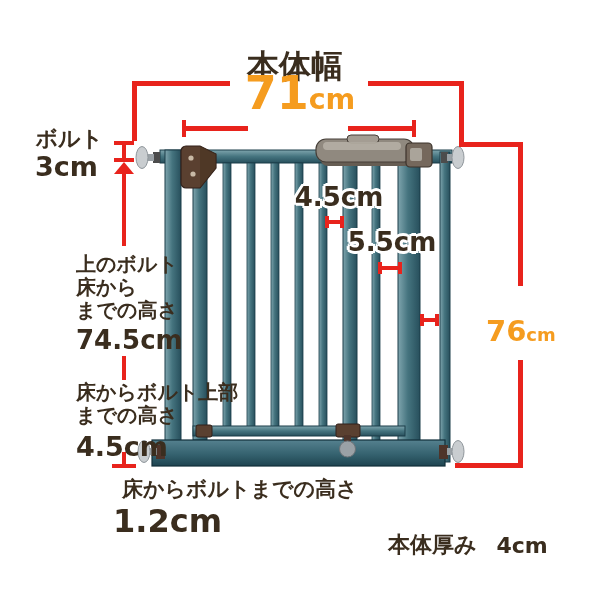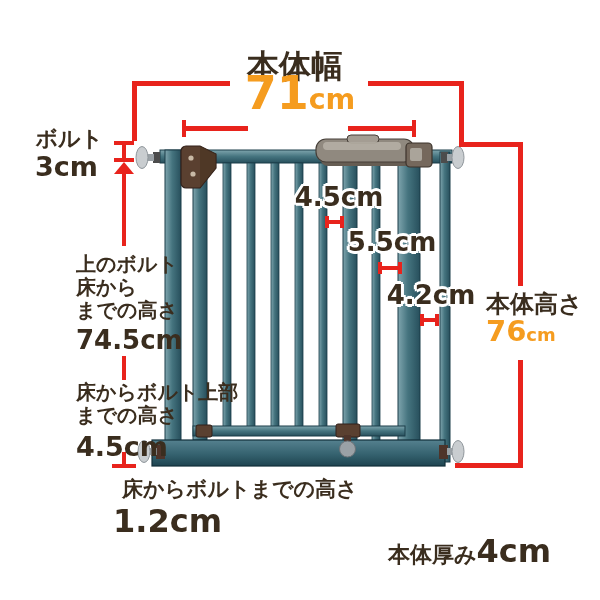--- a/index.html
+++ b/index.html
@@ -15,21 +15,21 @@
   .right{text-align:right;}
   .rl{position:absolute;background:var(--dimension-red,#e8231c);}
   .orange{color:var(--number-orange,#f59c1f);}
   .unit{font-size:0.62em;}
   .halo{text-shadow:-2px -2px 0 #fff,2px -2px 0 #fff,-2px 2px 0 #fff,2px 2px 0 #fff,
          0 -3px 0 #fff,0 3px 0 #fff,-3px 0 0 #fff,3px 0 0 #fff;}
   .arrow-up{position:absolute;width:0;height:0;
     border-left:10px solid transparent;border-right:10px solid transparent;
     border-bottom:12px solid var(--dimension-red,#e8231c);}
   .lh20{font-size:20px;line-height:23px;}
-  .baseline-row{display:flex;align-items:flex-end;gap:0;}
+  .baseline-row{display:flex;align-items:flex-end;gap:20px;}
 </style>
 </head>
 <body>
 
 <div class="stage">
 
   <svg class="gate" width="600" height="600" viewBox="0 0 600 600">
     <defs>
       <linearGradient id="gv" x1="0" y1="0" x2="1" y2="0">
         <stop offset="0" stop-color="#7fa5ae"></stop>
@@ -166,25 +166,23 @@
 
   <div class="t" style="left:76px;top:381px;">
     <div class="lh20">床からボルト上部</div>
     <div class="lh20">までの高さ</div>
     <div style="font-size:27px;margin-top:4px;">4.5cm</div>
   </div>
 
   <div class="t" style="left:122px;top:477px;font-size:21px;">床からボルトまでの高さ</div>
   <div class="t" style="left:113px;top:503px;font-size:32px;">1.2cm</div>
 
-  <div class="t" style="left:486px;top:291px;font-size:24px;">本体高さ</div>
   <div class="t orange" style="left:486px;top:317px;font-size:29px;line-height:1;"><span>76</span><span class="unit">cm</span></div>
 
   <div class="t center halo" style="left:294px;top:183px;width:90px;font-size:26px;">4.5cm</div>
   <div class="t center halo" style="left:347px;top:228px;width:90px;font-size:26px;text-align:center;">5.5cm</div>
-  <div class="t center halo" style="left:386px;top:281px;width:90px;font-size:26px;">4.2cm</div>
 
   <div class="t baseline-row" style="left:388px;top:502px;">
     <span style="font-size:22px;">本体厚み</span>
-    <span style="font-size:32px;line-height:1;margin-top:33px;">4cm</span>
+    <span style="font-size:22px;line-height:1;margin-top:33px;">4cm</span>
   </div>
 
 </div>
 
 </body></html>

